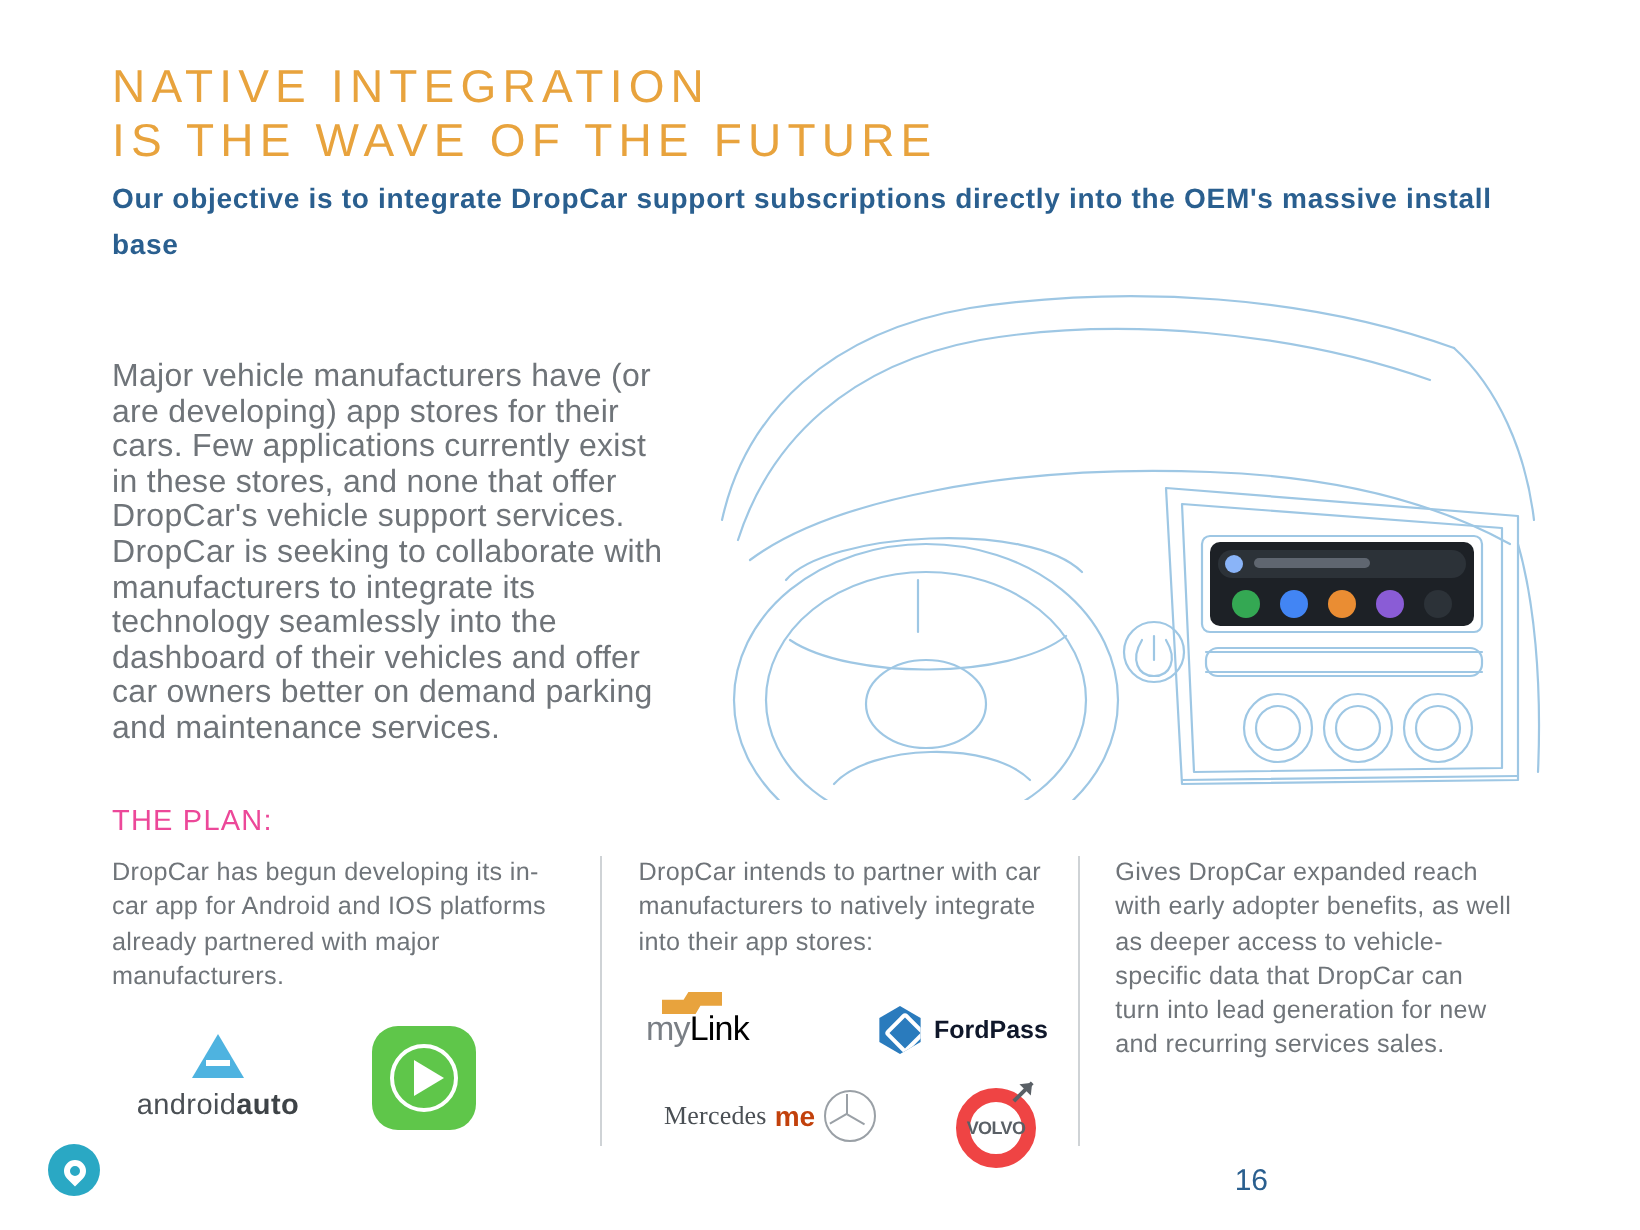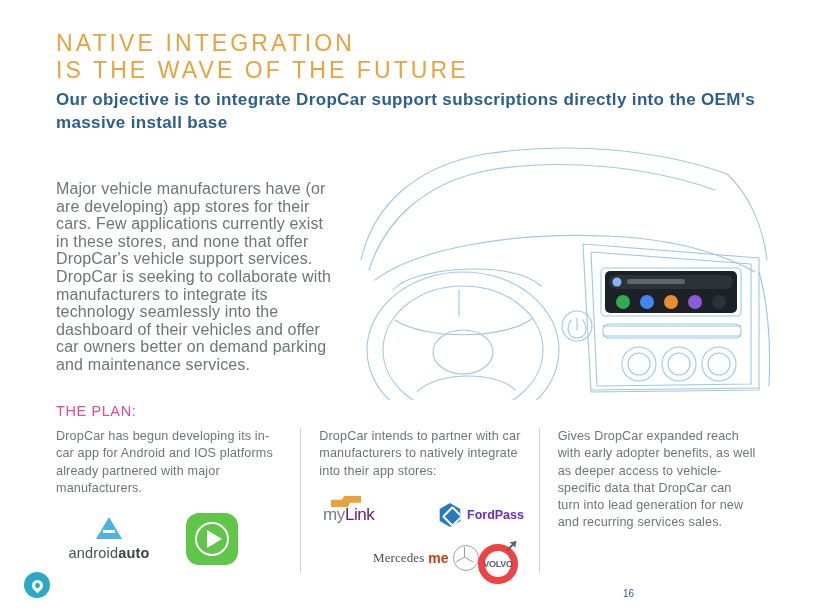--- a/index.html
+++ b/index.html
@@ -35,21 +35,21 @@
     line-height: 27px;
     font-weight: 400;
     white-space: nowrap;
   }
   .subtitle {
     position: absolute;
     left: 56px;
     top: 88px;
     width: 715px;
     color: #2a5f8f;
-    font-size: 17px;
+    font-size: 14px;
     font-weight: bold;
     letter-spacing: 0.35px;
     line-height: 23px;
   }
 
   
   .body-paragraph {
     position: absolute;
     left: 56px;
     top: 180px;
@@ -186,21 +186,21 @@
     position: absolute;
     display: flex;
     align-items: center;
   }
   .mylink { left: 5px; top: 5px; }
   .mylink-text {
     font-size: 17px;
     color: #7a7f85;
     letter-spacing: -0.4px;
   }
-  .mylink-text .lk { color: #701a75; }
+  .mylink-text .lk { color: #000000; }
   .bowtie {
     width: 30px;
     height: 11px;
     background: #e8a33d;
     clip-path: polygon(0 35%, 36% 35%, 44% 0, 100% 0, 100% 62%, 64% 62%, 56% 100%, 0 100%);
     position: absolute;
     left: 8px;
     top: -9px;
   }
   .fordpass { left: 120px; top: 3px; }
@@ -218,30 +218,29 @@
     left: 7px;
     top: 6px;
     width: 11px;
     height: 11px;
     border: 2px solid #ffffff;
     border-radius: 2px;
     transform: rotate(45deg);
   }
   .fordpass-text {
     font-size: 12.5px;
-    color: #6d28d9;
+    color: #0f172a;
     font-weight: bold;
   }
   .mercedes { left: 14px; top: 45px; }
   .merc-text {
     font-size: 13px;
     color: #4a4f54;
     letter-spacing: 0.1px;
     font-family: "Liberation Serif", serif;
-    margin-left: 41px;
   }
   .merc-me {
     display: inline-block;
     margin-left: 4px;
     font-size: 14px;
     font-weight: bold;
     color: #c2410c;
     font-family: "Liberation Sans", sans-serif;
   }
   .merc-star {
@@ -344,21 +343,21 @@
     width: 5px;
     height: 5px;
     background: #2aa8c4;
     border-radius: 50%;
   }
   .page-number {
     position: absolute;
     right: 22px;
     bottom: 16px;
     color: #2a5f8f;
-    font-size: 10px;
+    font-size: 15px;
   }
 </style>
 </head>
 <body>
 
 <div class="slide">
 
   <div class="title-block">
     <div class="title-line">NATIVE INTEGRATION</div>
     <div class="title-line">IS THE WAVE OF THE FUTURE</div>

